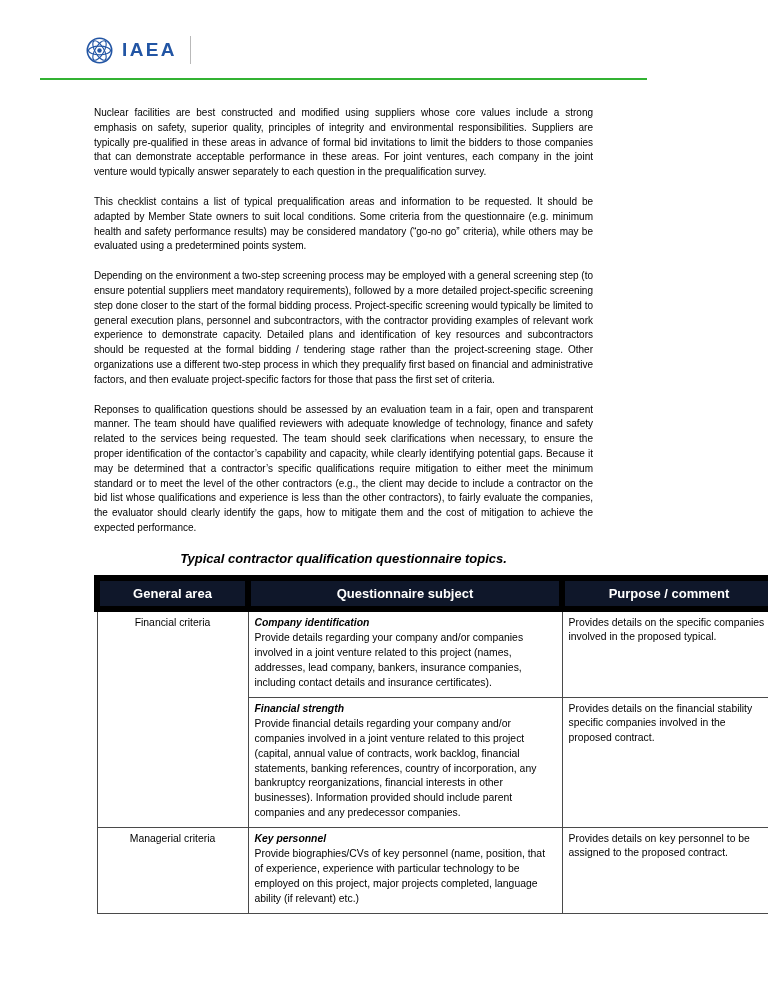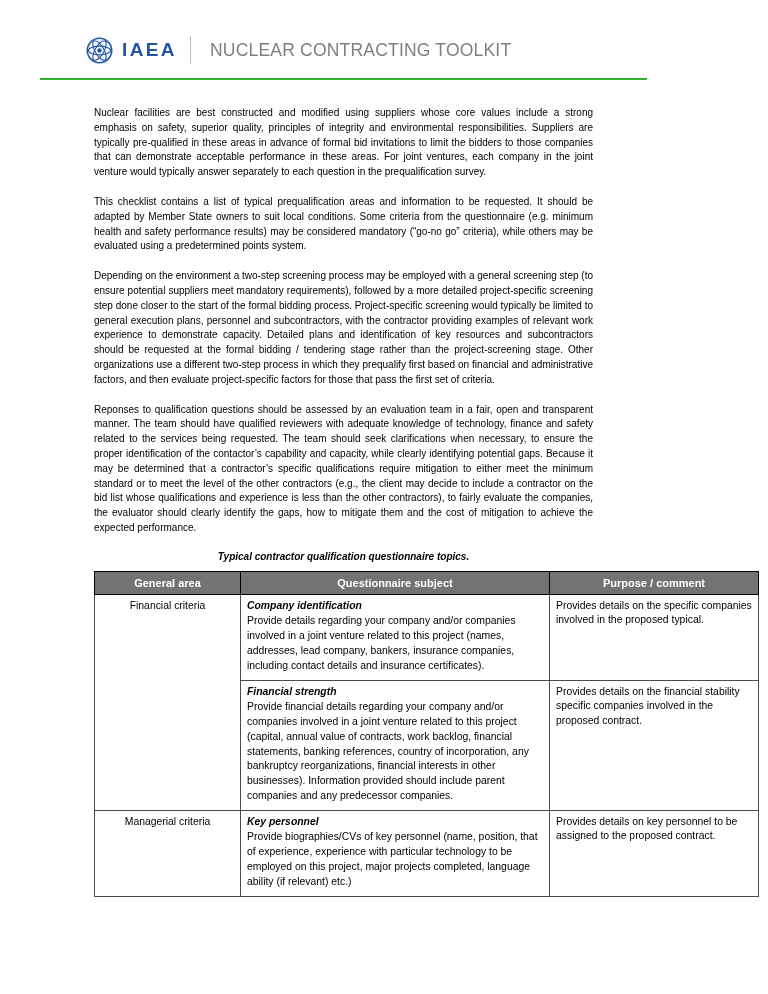--- a/index.html
+++ b/index.html
@@ -87,40 +87,40 @@
     text-align: justify;
     margin: 0 0 15px 0;
     color: #000;
   }
   p.para:first-of-type {
     margin-top: 26px;
   }
 
   .table-caption {
     text-align: center;
-    font-size: 10px;
+    font-size: 13px;
     font-weight: bold;
     font-style: italic;
     margin: 10px 0 9px 0;
   }
 
   
   table.qtable {
     border-collapse: collapse;
     width: 100%;
     table-layout: fixed;
   }
   table.qtable th {
-    background: #737373;
+    background: #0f172a;
     color: #ffffff;
-    font-size: 11px;
+    font-size: 13px;
     font-weight: bold;
     text-align: center;
     padding: 5px 4px;
-    border: 1px solid #000000;
+    border: 6px solid #000000;
   }
   table.qtable td {
     border: 1px solid #4a4a4a;
     vertical-align: top;
     font-size: 10.4px;
     line-height: 1.42;
     padding: 4px 6px 6px 6px;
   }
   td.col-area   { width: 137px; text-align: center; }
   td.col-subj   { width: 300px; }
@@ -149,21 +149,20 @@
         <svg width="27" height="27" viewBox="0 0 27 27" xmlns="http://www.w3.org/2000/svg">
           <circle cx="13.5" cy="13.5" r="12.2" fill="none" stroke="#2255a4" stroke-width="1.6"></circle>
           <ellipse cx="13.5" cy="13.5" rx="11" ry="4.4" fill="none" stroke="#2255a4" stroke-width="1.1"></ellipse>
           <ellipse cx="13.5" cy="13.5" rx="11" ry="4.4" fill="none" stroke="#2255a4" stroke-width="1.1" transform="rotate(60 13.5 13.5)"></ellipse>
           <ellipse cx="13.5" cy="13.5" rx="11" ry="4.4" fill="none" stroke="#2255a4" stroke-width="1.1" transform="rotate(120 13.5 13.5)"></ellipse>
           <circle cx="13.5" cy="13.5" r="2.2" fill="#2255a4"></circle>
         </svg>
       </span>
       <span class="iaea-text">IAEA</span>
       <span class="brand-divider"></span>
-      <span class="toolkit-text">NUCLEAR CONTRACTING TOOLKIT</span>
     </div>
   </div>
   <div class="header-rule"></div>
 
   <div class="content">
     <p class="para">Nuclear facilities are best constructed and modified using suppliers whose core values include a strong emphasis on safety, superior quality, principles of integrity and environmental responsibilities. Suppliers are typically pre-qualified in these areas in advance of formal bid invitations to limit the bidders to those companies that can demonstrate acceptable performance in these areas. For joint ventures, each company in the joint venture would typically answer separately to each question in the prequalification survey.</p>
     <p class="para">This checklist contains a list of typical prequalification areas and information to be requested. It should be adapted by Member State owners to suit local conditions. Some criteria from the questionnaire (e.g. minimum health and safety performance results) may be considered mandatory (“go-no go” criteria), while others may be evaluated using a predetermined points system.</p>
     <p class="para">Depending on the environment a two-step screening process may be employed with a general screening step (to ensure potential suppliers meet mandatory requirements), followed by a more detailed project-specific screening step done closer to the start of the formal bidding process. Project-specific screening would typically be limited to general execution plans, personnel and subcontractors, with the contractor providing examples of relevant work experience to demonstrate capacity. Detailed plans and identification of key resources and subcontractors should be requested at the formal bidding / tendering stage rather than the project-screening stage. Other organizations use a different two-step process in which they prequalify first based on financial and administrative factors, and then evaluate project-specific factors for those that pass the first set of criteria.</p>
     <p class="para">Reponses to qualification questions should be assessed by an evaluation team in a fair, open and transparent manner. The team should have qualified reviewers with adequate knowledge of technology, finance and safety related to the services being requested. The team should seek clarifications when necessary, to ensure the proper identification of the contactor’s capability and capacity, while clearly identifying potential gaps. Because it may be determined that a contractor’s specific qualifications require mitigation to either meet the minimum standard or to meet the level of the other contractors (e.g., the client may decide to include a contractor on the bid list whose qualifications and experience is less than the other contractors), to fairly evaluate the companies, the evaluator should clearly identify the gaps, how to mitigate them and the cost of mitigation to achieve the expected performance.</p>
 

